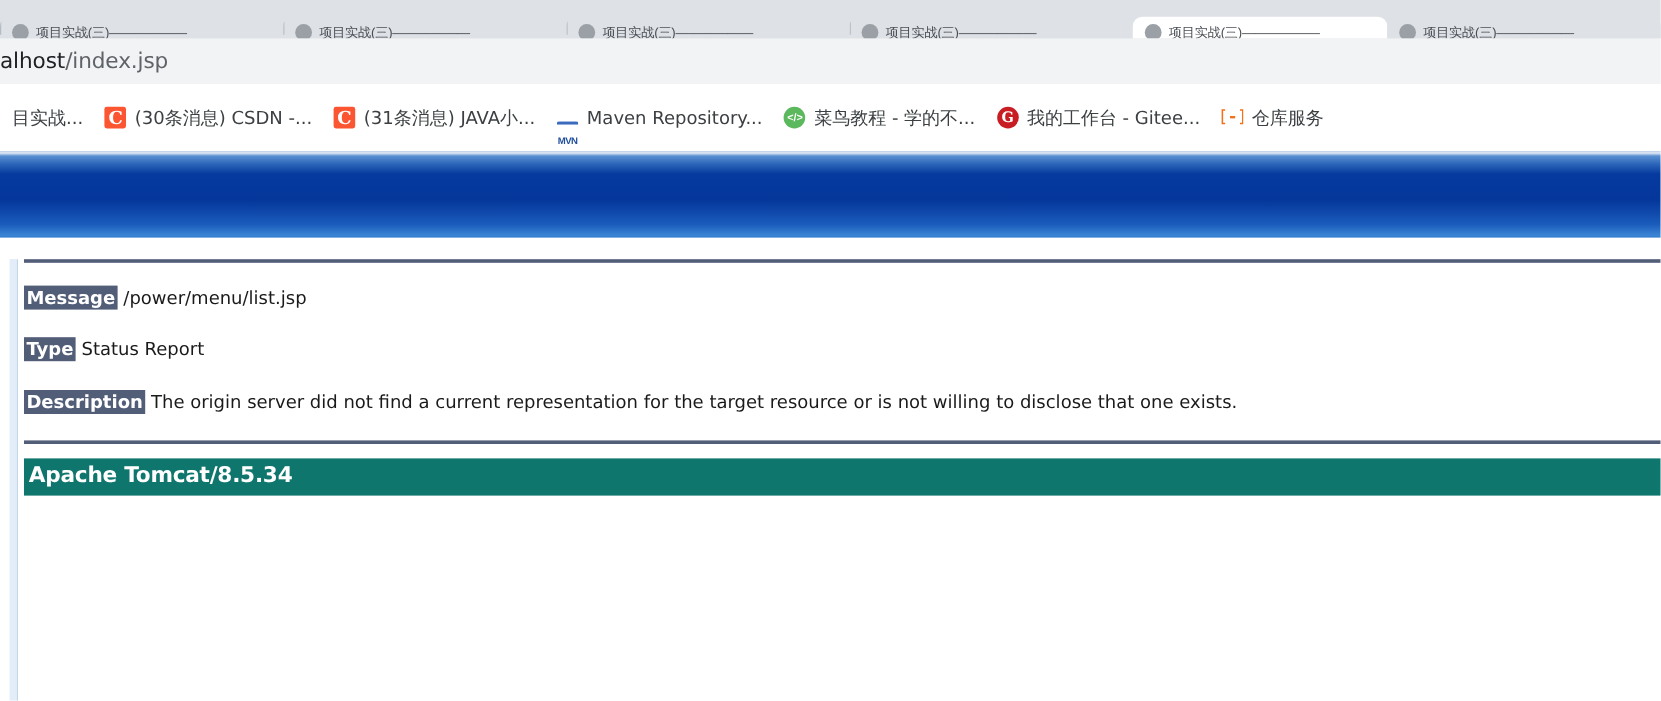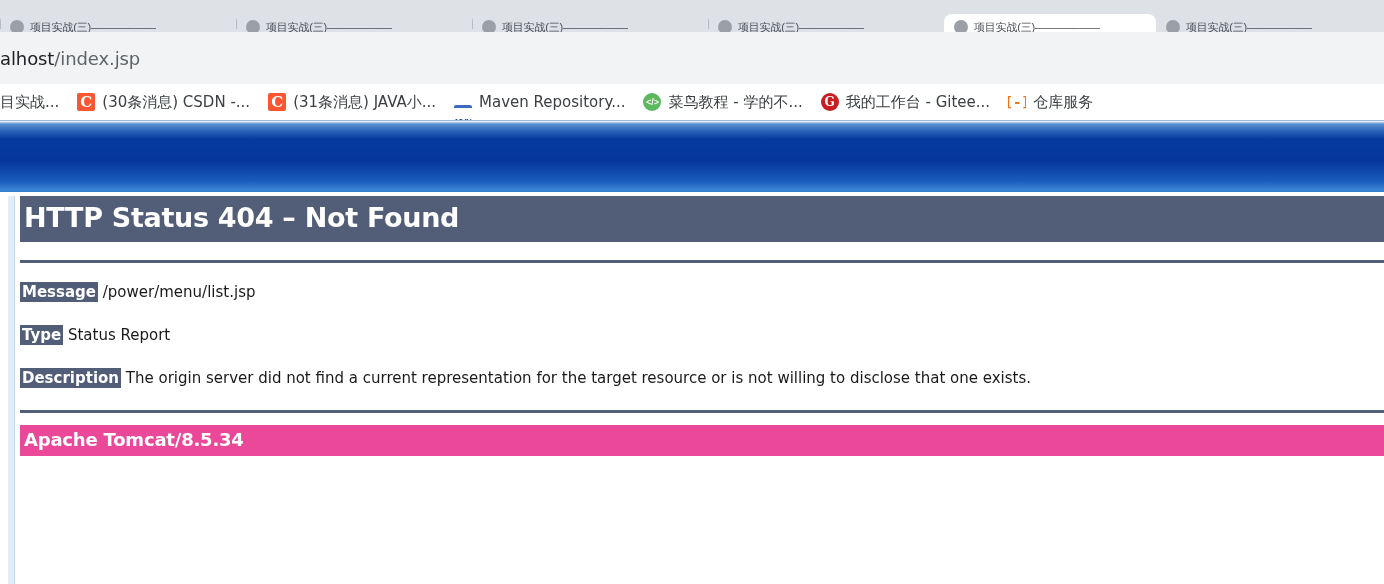--- a/index.html
+++ b/index.html
@@ -70,21 +70,21 @@
     font-size: 11px;
     color: #4a4f55;
     white-space: nowrap;
     overflow: hidden;
     margin-top: 8px;
     letter-spacing: -0.2px;
   }
 
   
   .toolbar {
-    height: 52px;
+    height: 38px;
     background: #f1f3f4;
     display: flex;
     align-items: center;
     flex: 0 0 auto;
   }
   .omnibox {
     flex: 1;
     height: 38px;
     display: flex;
     align-items: center;
@@ -101,21 +101,21 @@
     color: #202124;
   }
 
   
   .bookmarks {
     height: 36px;
     background: #ffffff;
     display: flex;
     align-items: center;
     gap: 0px;
-    padding: 0;
+    padding: 10px;
     flex: 0 0 auto;
     overflow: hidden;
     white-space: nowrap;
   }
   .bm {
     display: flex;
     align-items: center;
     gap: 7px;
     padding: 4px 9px;
     border-radius: 4px;
@@ -278,21 +278,21 @@
     z-index: 2;
   }
   .detail b {
     background: #525d78;
     color: #ffffff;
     font-weight: bold;
     padding: 1px 2px;
   }
 
   .footer-bar {
-    background: #ec4899;
+    background: #0f766e;
     color: #ffffff;
     margin: 0 0 0 20px;
     padding: 4px 0 6px 4px;
     font-size: 18px;
     font-weight: bold;
     font-family: "DejaVu Sans", sans-serif;
     letter-spacing: -0.2px;
     position: relative;
     z-index: 2;
   }
@@ -368,21 +368,20 @@
       <span class="bm-label">仓库服务</span>
     </div>
   </div>
 
   <div class="viewport">
 
     <div class="banner"></div>
 
     <div class="page">
 
-      <div class="status-bar">HTTP Status 404 – Not Found</div>
 
       <div class="rule"></div>
 
       <p class="detail">
         <b>Message</b>
         <span>/power/menu/list.jsp</span>
       </p>
 
       <p class="detail">
         <b>Type</b>

